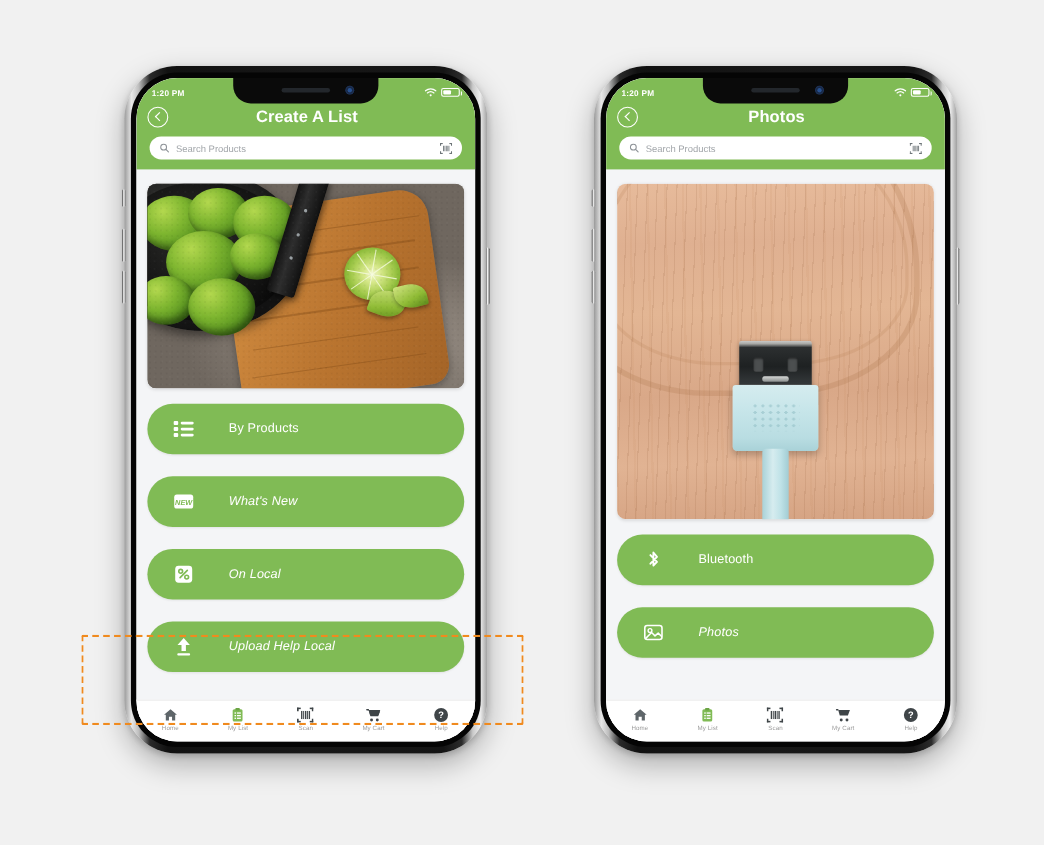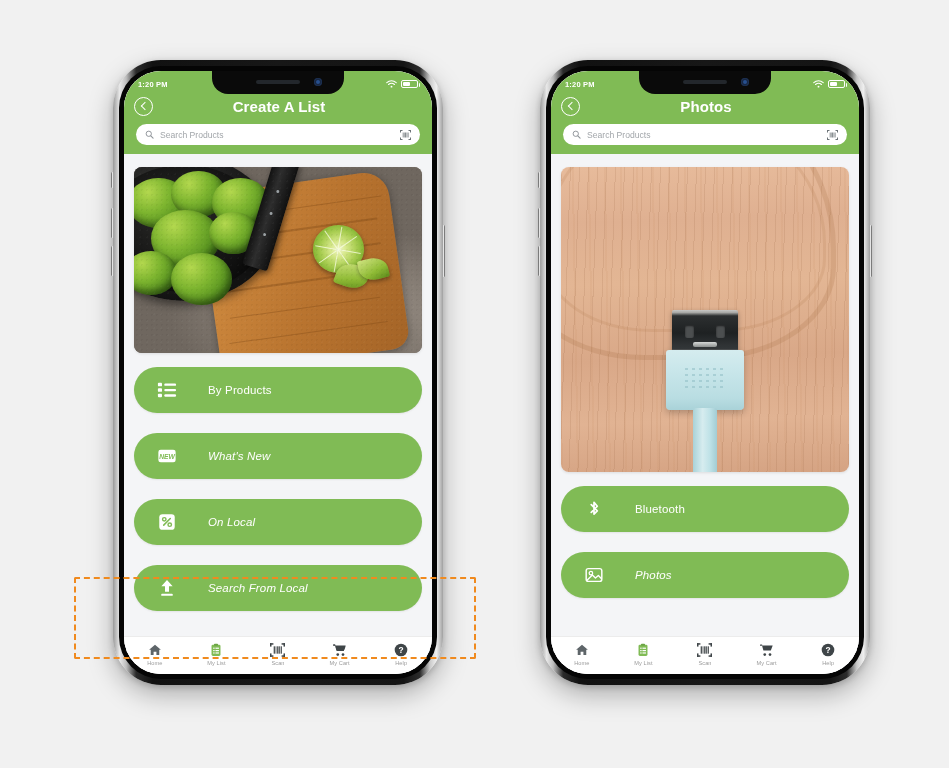--- a/index.html
+++ b/index.html
@@ -298,21 +298,21 @@
 
             <div class="abtn">
               <span class="ico">
                 <svg viewBox="0 0 22 22" width="20" height="20">
                   <g fill="#fff">
                     <polygon points="11,2.2 17.2,9.2 13.2,9.2 13.2,15.2 8.8,15.2 8.8,9.2 4.8,9.2"></polygon>
                     <rect x="4.6" y="17.4" width="12.8" height="2.2" rx="1"></rect>
                   </g>
                 </svg>
               </span>
-              <span class="lbl">Search From Local</span>
+              <span class="lbl">Upload Help Local</span>
             </div>
 
           </div>
         </div>
 
         <div class="tabbar">
           <div class="tab">
             <span class="tico">
               <svg viewBox="0 0 20 20" width="14" height="14">
                   <path d="M10 2.4 1.6 9.6h2.3V17h4.1v-4.6h4V17h4.1V9.6h2.3Z" fill="#5e6569"></path>

